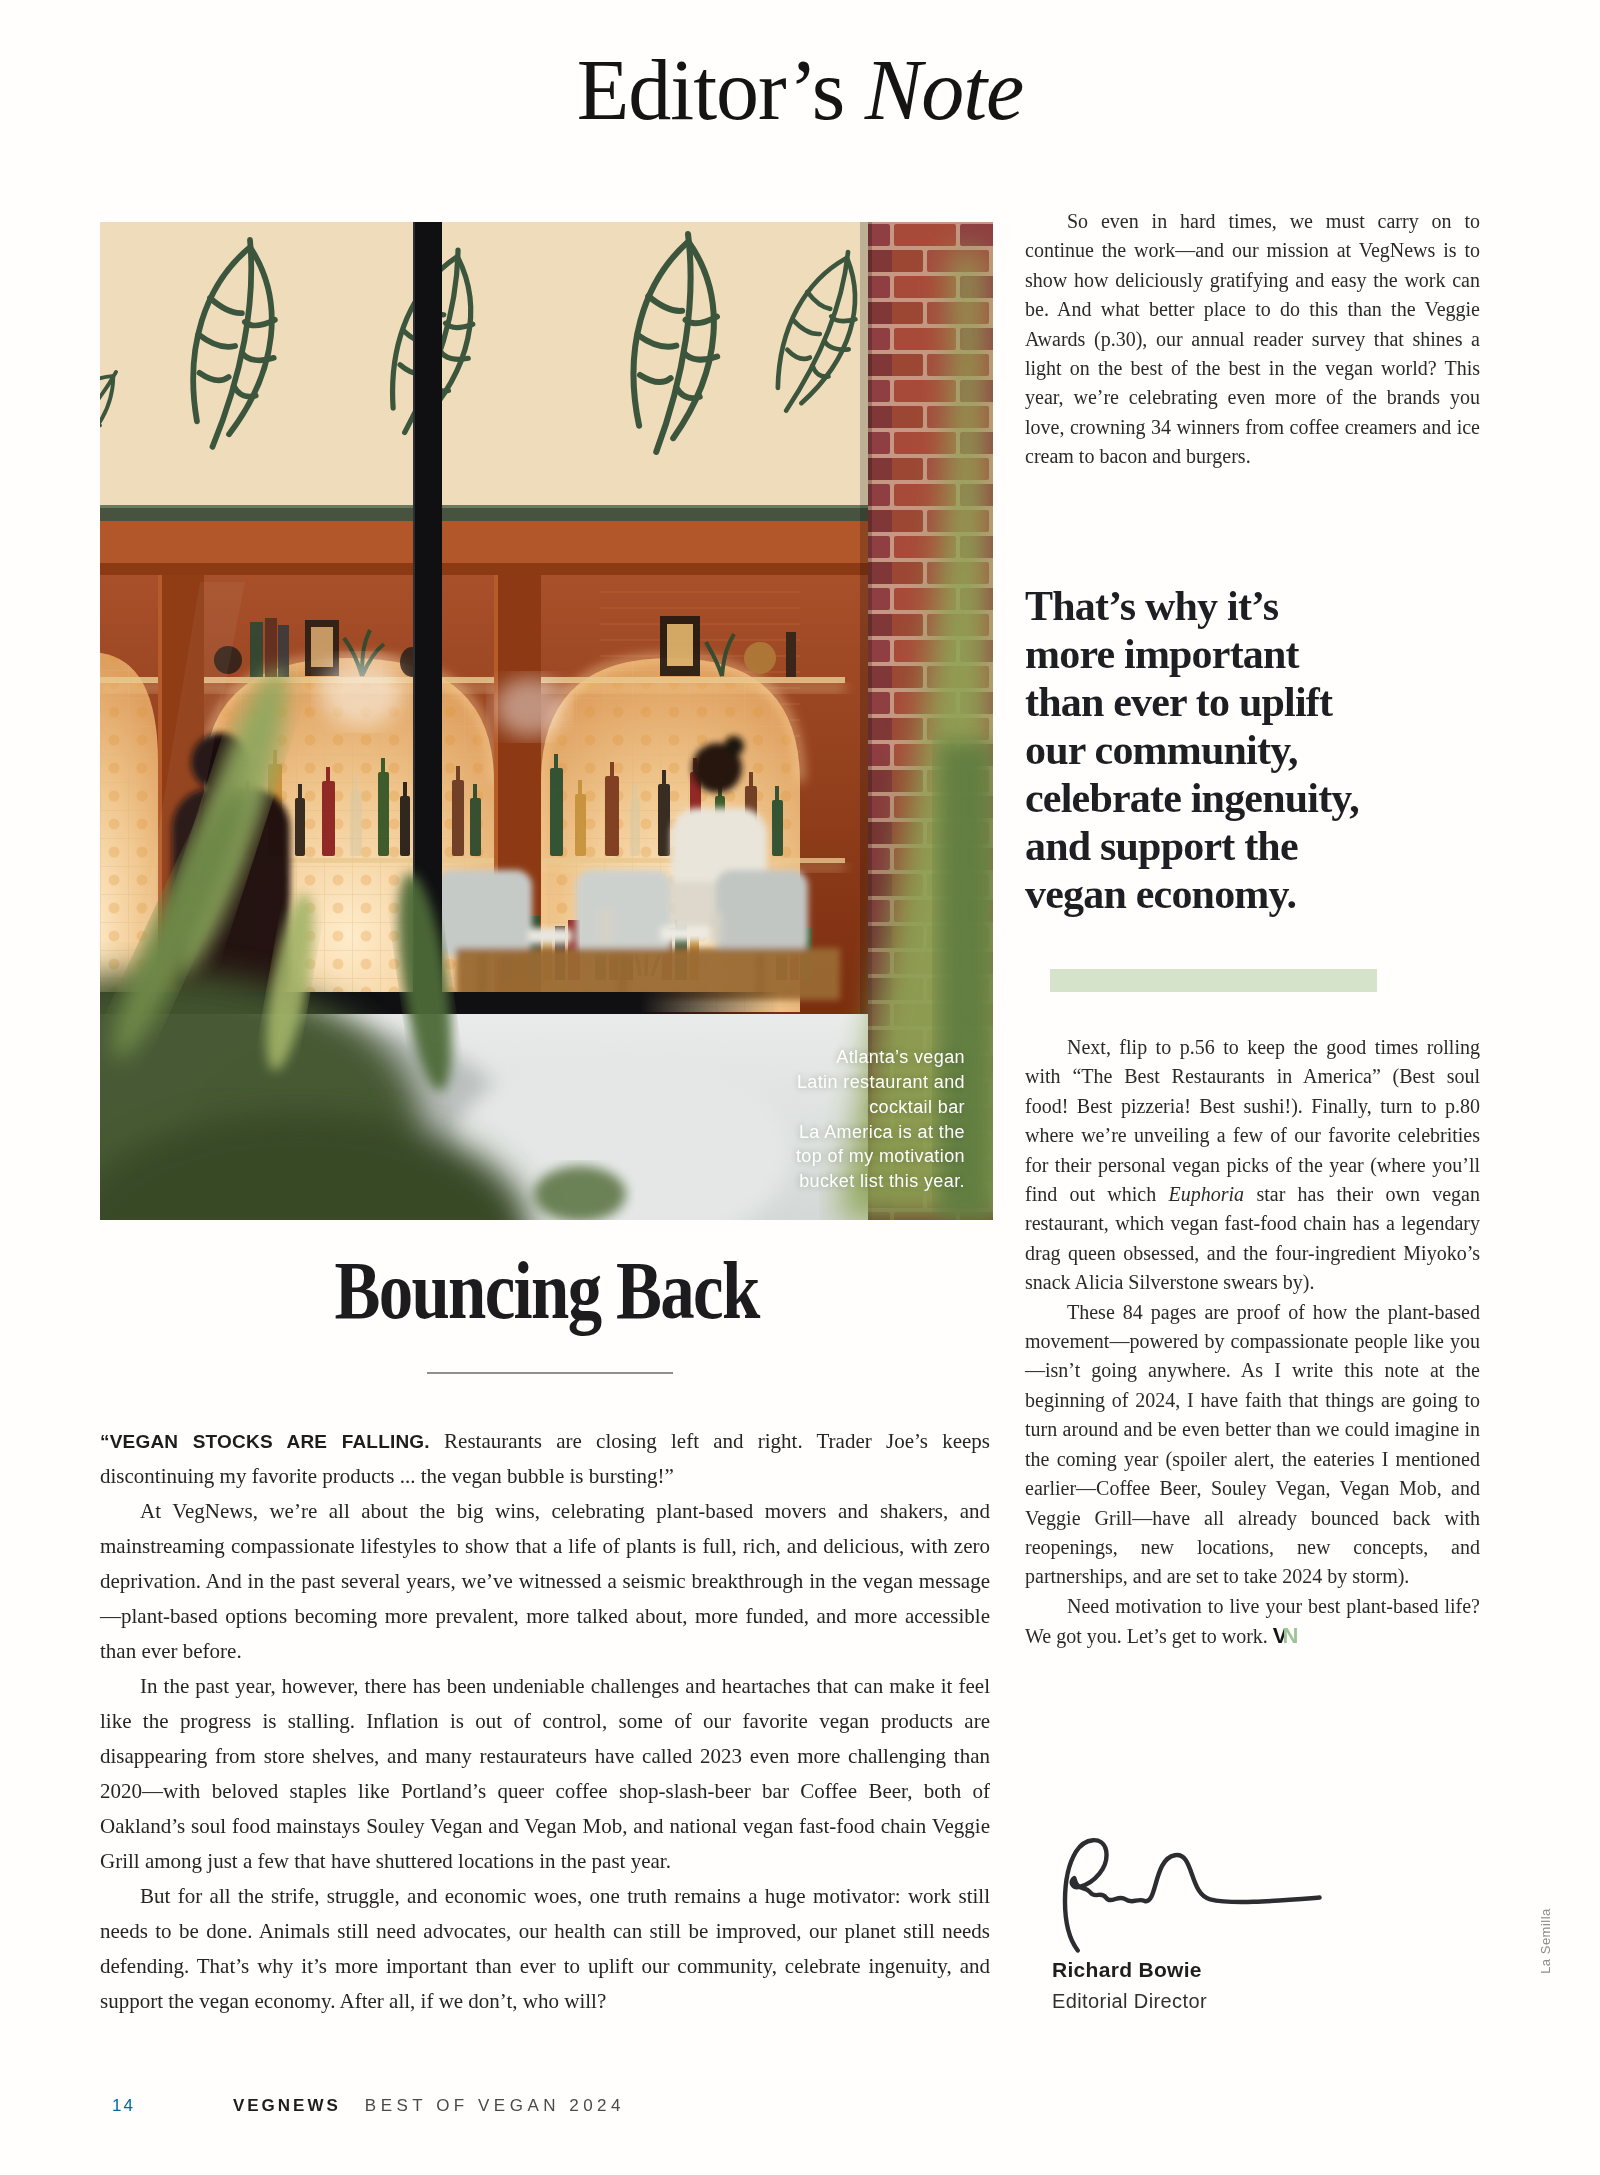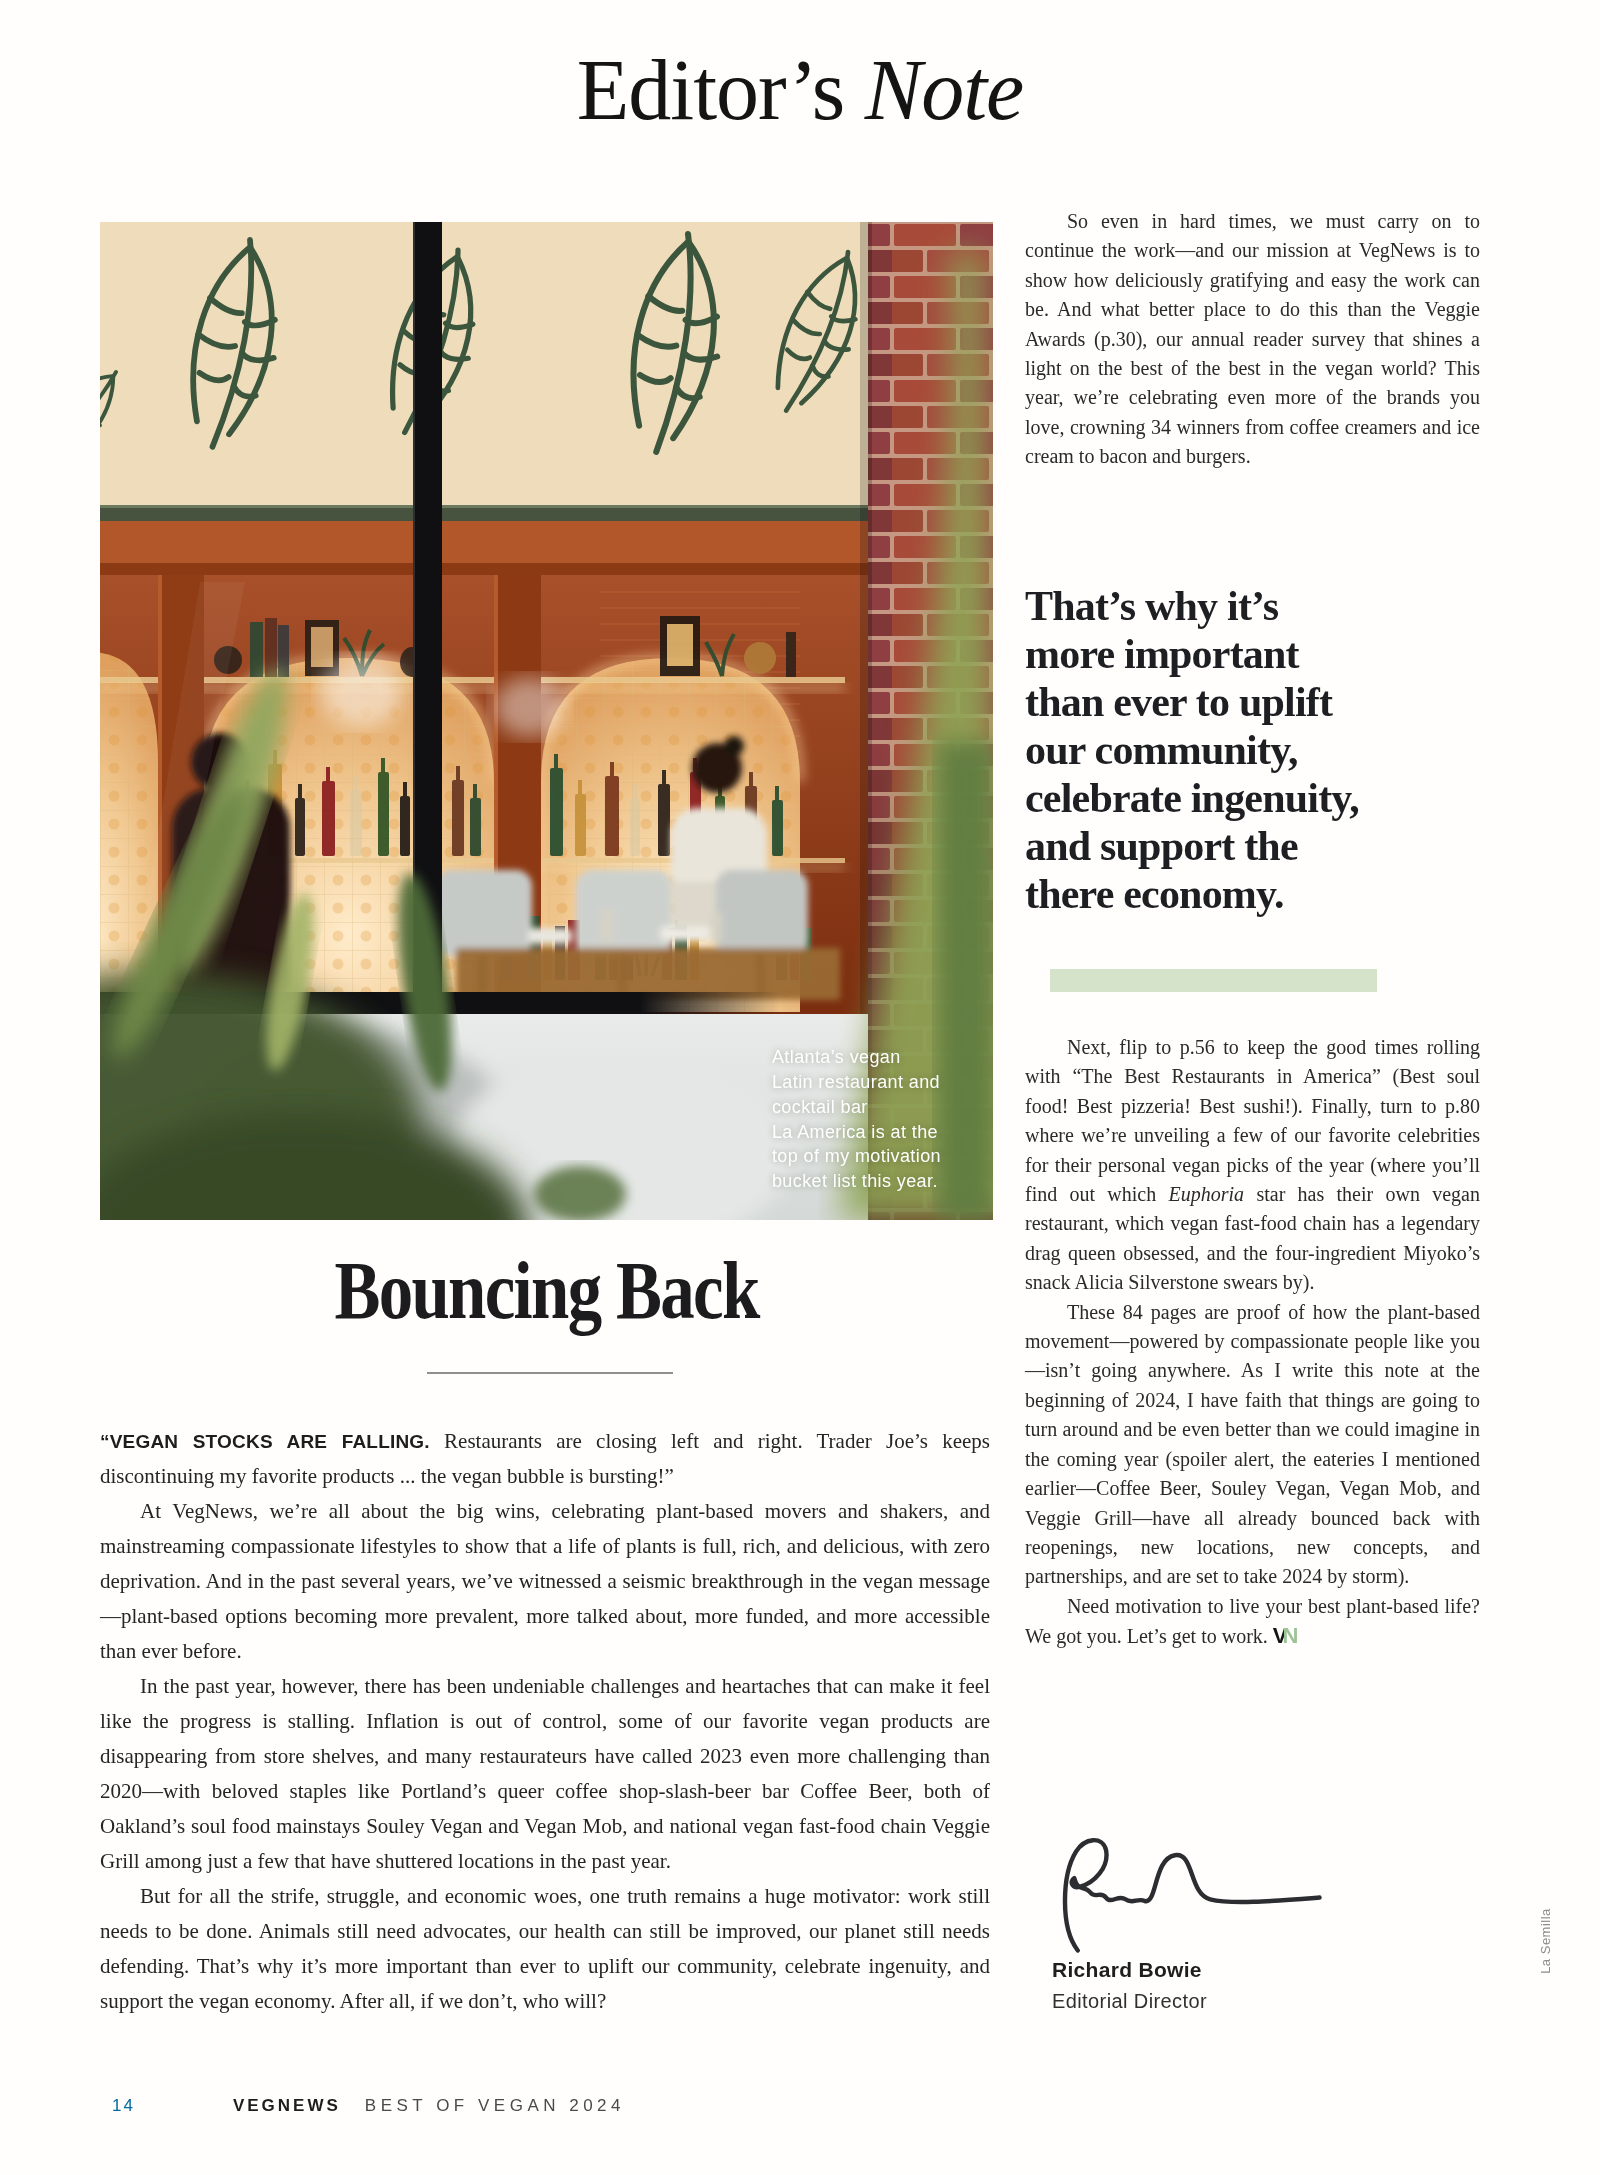--- a/index.html
+++ b/index.html
@@ -14,22 +14,22 @@
     position:absolute; top:40px; left:0; width:100%;
     text-align:center; font-size:86px; letter-spacing:-1px; color:#141414;
     font-family:"Liberation Serif", serif;
   }
   .ed-title .accent { font-style:italic;text-align:right; }
 
   
   .photo { position:absolute; left:100px; top:222px; width:893px; height:998px; }
   .photo svg { display:block; width:893px; height:998px; }
   .photo-caption {
-    position:absolute; right:52px; bottom:26px; z-index:5;
-    text-align:left; color:#ffffff;
+    position:absolute; right:28px; bottom:26px; z-index:5;
+    text-align:right; color:#ffffff;
     font-family:"Liberation Sans", sans-serif;
     font-size:18px; line-height:24.8px; letter-spacing:.4px;
     text-shadow:0 0 6px rgba(40,60,30,.35);
   }
 
   
   .headline {
     position:absolute; left:100px; top:1244px; width:893px;
     text-align:center; font-size:82px; font-weight:700; color:#1c1c1e;
     letter-spacing:-2px; transform:scaleX(.84); transform-origin:center;
@@ -408,21 +408,21 @@
     <p>So even in hard times, we must carry on to continue the work—and our mission at VegNews is to show how deliciously gratifying and easy the work can be. And what better place to do this than the Veggie Awards (p.30), our annual reader survey that shines a light on the best of the best in the vegan world? This year, we’re celebrating even more of the brands you love, crowning 34 winners from coffee creamers and ice cream to bacon and burgers.</p>
   </div>
 
   <div class="pull-quote">
     <div>That’s why it’s</div>
     <div>more important</div>
     <div>than ever to uplift</div>
     <div>our community,</div>
     <div>celebrate ingenuity,</div>
     <div>and support the</div>
-    <div>there economy.</div>
+    <div>vegan economy.</div>
   </div>
   <div class="accent-bar"></div>
 
   <div class="rp" id="right-body">
     <p><span>Next, flip to p.56 to keep the good times rolling with “The Best Restaurants in America” (Best soul food! Best pizzeria! Best sushi!). Finally, turn to p.80 where we’re unveiling a few of our favorite celebrities for their personal vegan picks of the year (where you’ll find out which </span><span class="italic">Euphoria</span><span> star has their own vegan restaurant, which vegan fast-food chain has a legendary drag queen obsessed, and the four-ingredient Miyoko’s snack Alicia Silverstone swears by).</span></p>
     <p>These 84 pages are proof of how the plant-based movement—powered by compassionate people like you—isn’t going anywhere. As I write this note at the beginning of 2024, I have faith that things are going to turn around and be even better than we could imagine in the coming year (spoiler alert, the eateries I mentioned earlier—Coffee Beer, Souley Vegan, Vegan Mob, and Veggie Grill—have all already bounced back with reopenings, new locations, new concepts, and partnerships, and are set to take 2024 by storm).</p>
     <p><span>Need motivation to live your best plant-based life? We got you. Let’s get to work. </span><span class="vn-logo"><span class="v">V</span><span class="n">N</span></span></p>
   </div>
 
   <svg class="signature" width="300" height="125" viewBox="0 0 340 140">

